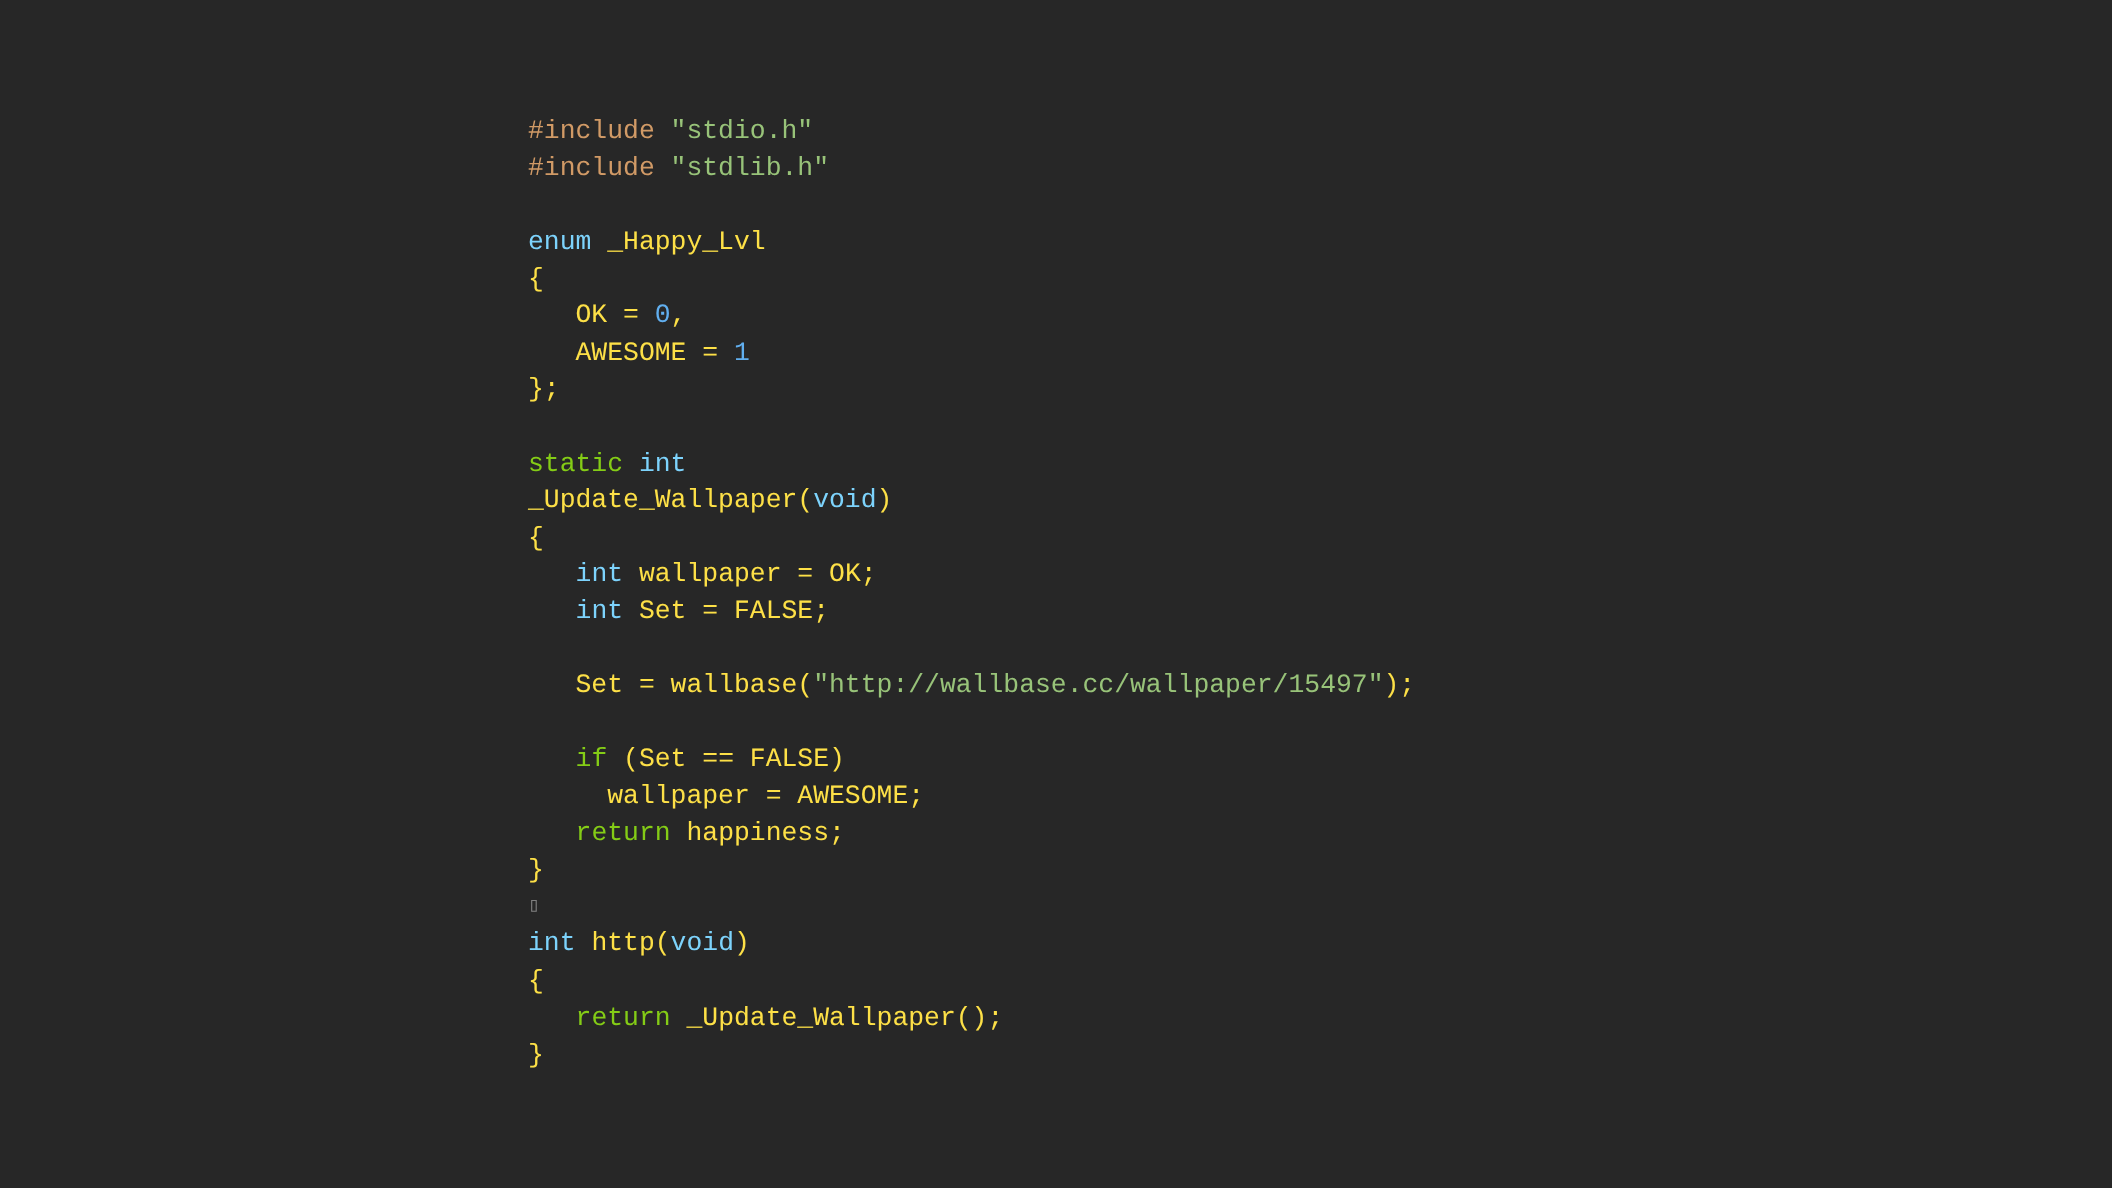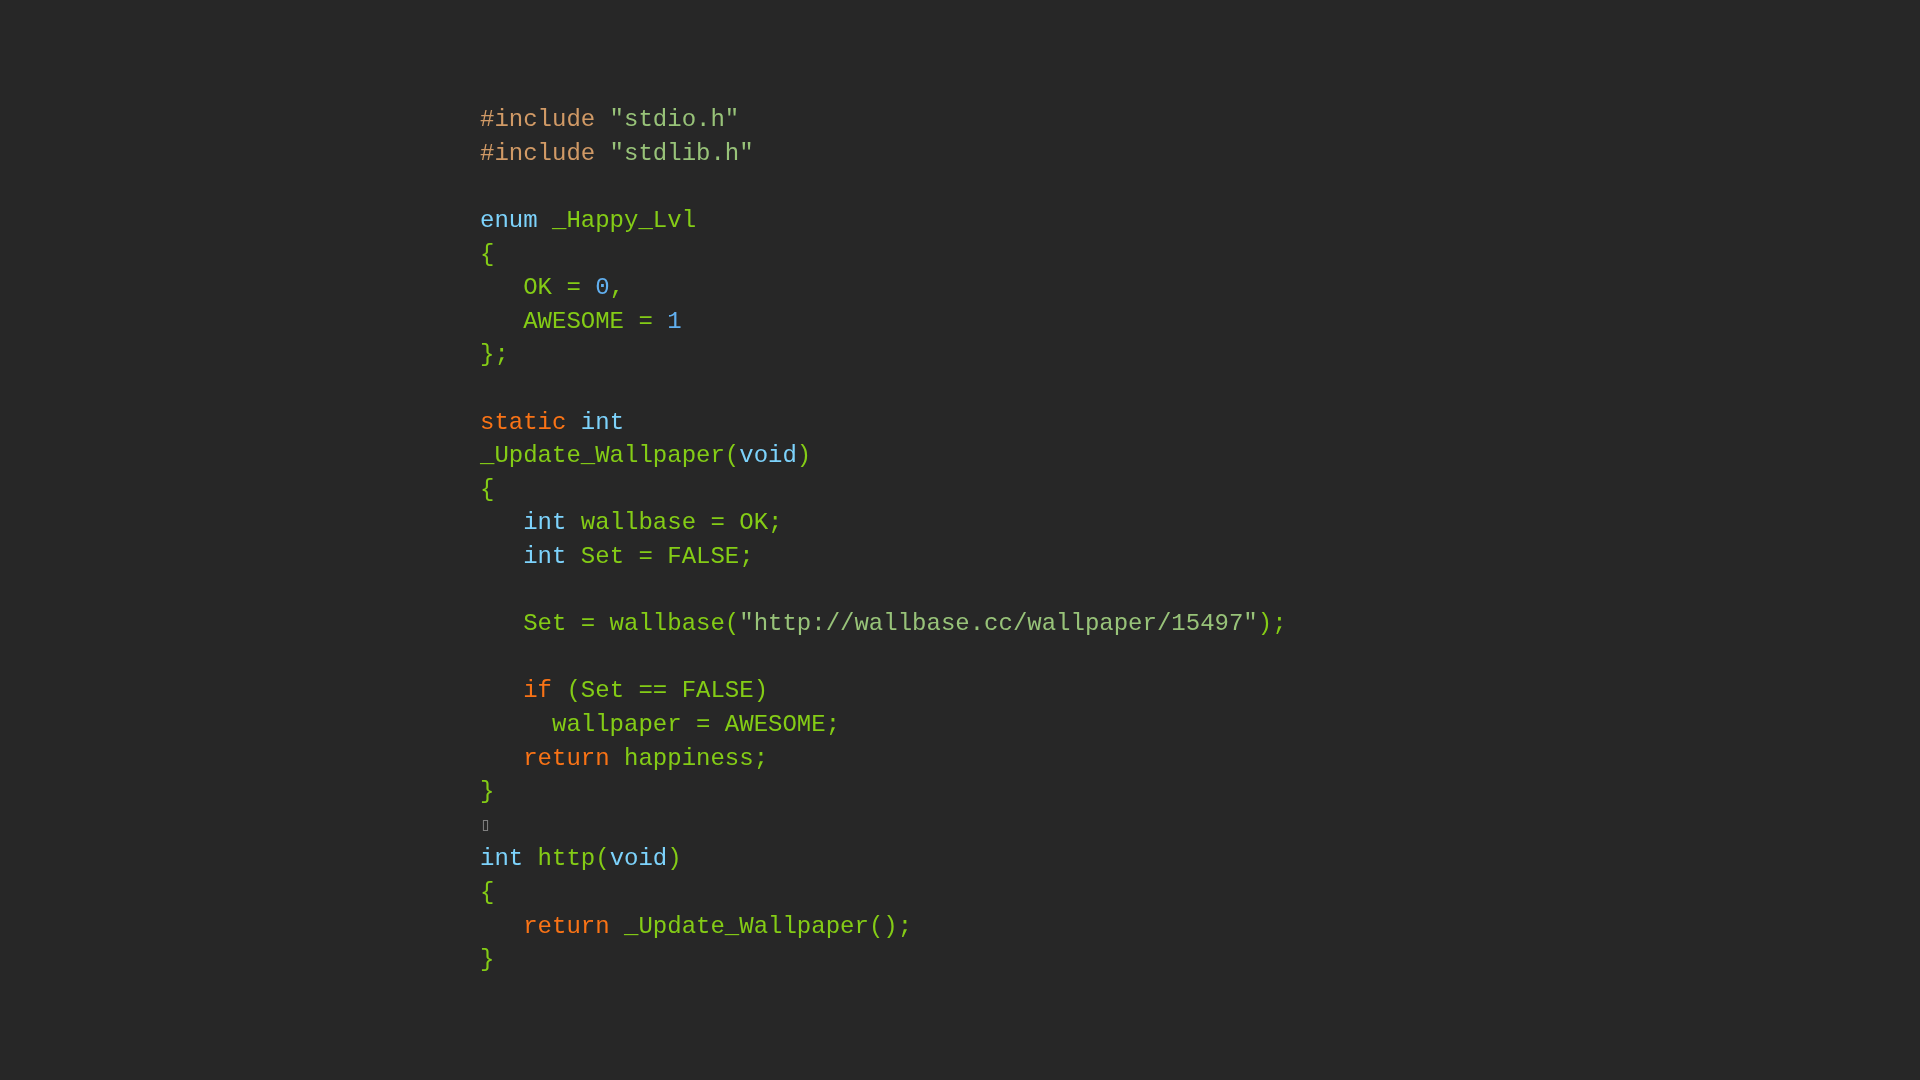--- a/index.html
+++ b/index.html
@@ -20,23 +20,23 @@
       overflow: hidden;
     }
     .code-container {
       padding-left: 480px;
       white-space: pre;
       color: #d4d4d4;
     }
     .preprocessor { color: #d19a66; }
     .string { color: #98c379; }
     .keyword { color: #7dd3fc; }
-    .static-kw { color: #f97316; }
+    .static-kw { color: #84cc16; }
     .number { color: #61afef; }
-    .default { color: #84cc16; text-align: center; }
+    .default { color: #fde047; text-align: center; }
     .box-char { 
       color: #808080; 
       font-size: 18px;
       display: inline-block;
       vertical-align: middle;
     }
   </style>
 </head>
 <body>
 
@@ -45,21 +45,21 @@
 
 <span class="keyword">enum</span><span class="default"> _Happy_Lvl</span>
 <span class="default">{</span>
 <span class="default">   OK = </span><span class="number">0</span><span class="default">,</span>
 <span class="default">   AWESOME = </span><span class="number">1</span>
 <span class="default">};</span>
 
 <span class="static-kw">static</span><span class="keyword"> int</span>
 <span class="default">_Update_Wallpaper(</span><span class="keyword">void</span><span class="default">)</span>
 <span class="default">{</span>
-<span class="default">   </span><span class="keyword">int</span><span class="default"> wallbase = OK;</span>
+<span class="default">   </span><span class="keyword">int</span><span class="default"> wallpaper = OK;</span>
 <span class="default">   </span><span class="keyword">int</span><span class="default"> Set = FALSE;</span>
 
 <span class="default">   Set = wallbase(</span><span class="string">"http://wallbase.cc/wallpaper/15497"</span><span class="default">);</span>
 
 <span class="default">   </span><span class="static-kw">if</span><span class="default"> (Set == FALSE)</span>
 <span class="default">     wallpaper = AWESOME;</span>
 <span class="default">   </span><span class="static-kw">return</span><span class="default"> happiness;</span>
 <span class="default">}</span>
 <span class="box-char">▯</span>
 <span class="keyword">int</span><span class="default"> http(</span><span class="keyword">void</span><span class="default">)</span>

